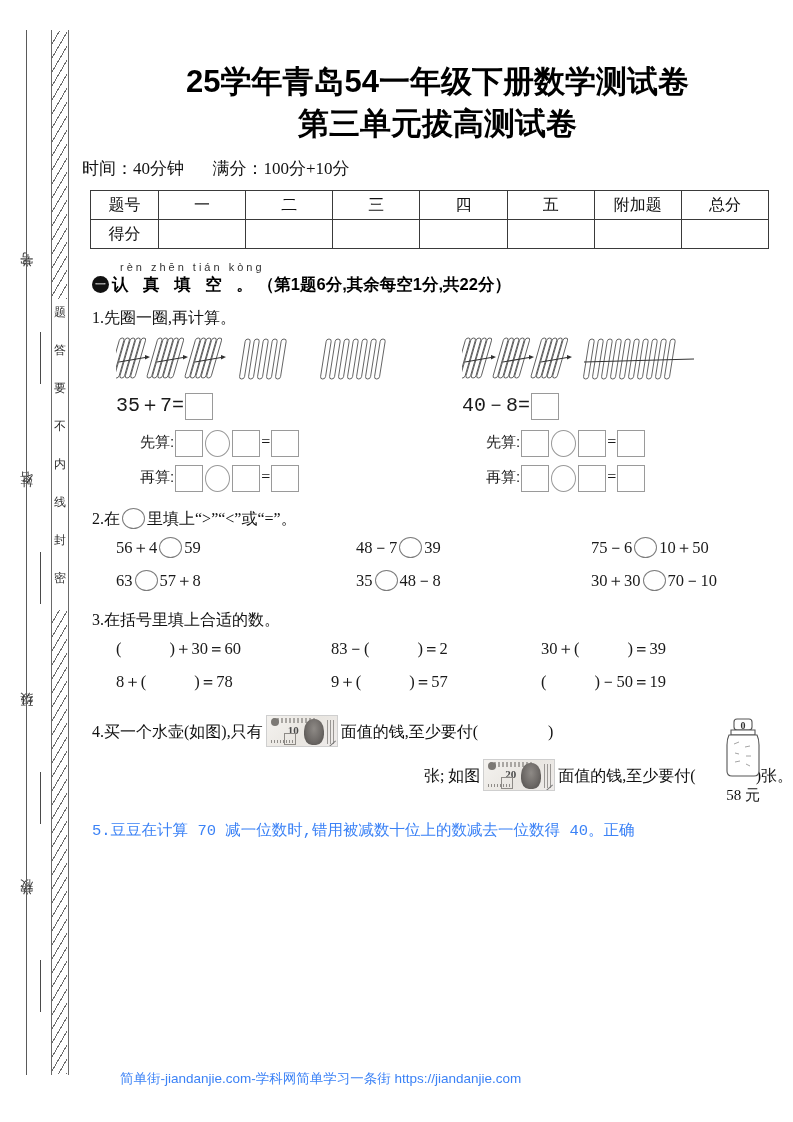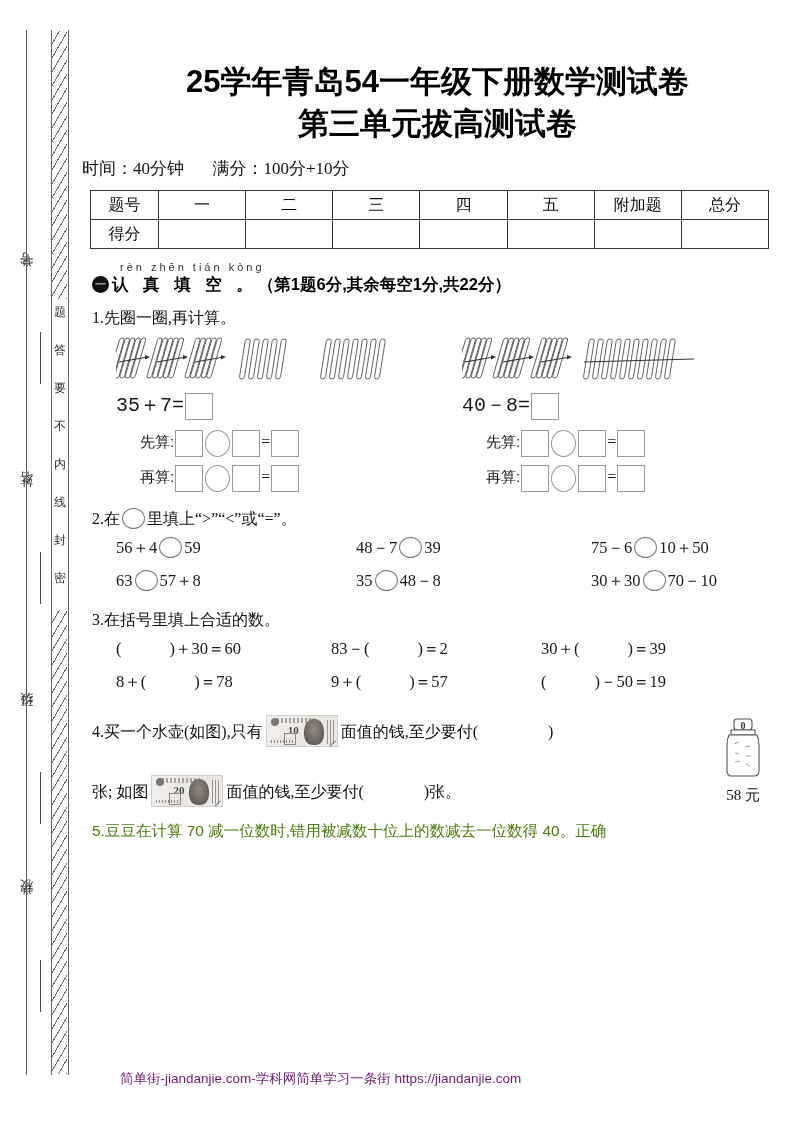--- a/index.html
+++ b/index.html
@@ -309,33 +309,33 @@
   }
   .kettle-price {
     margin-top: 3px;
     font-size: 15px;
     font-family: "Liberation Serif","DejaVu Serif",serif;
   }
 
   
   .q5 {
     margin: 14px 0 0 10px;
-    font-family: Liberation Sans, sans-serif;
+    font-family: Liberation Mono, monospace;
     font-size: 15.5px;
     line-height: 1.85;
-    color: #4d7c0f;
+    color: #3b82f6;
   }
 
   
   .footer {
     position: absolute;
     left: 120px; top: 1070px;
     font-family: "Liberation Sans","DejaVu Sans",sans-serif;
     font-size: 13.5px;
-    color: #701a75;
+    color: #3b82f6;
     white-space: nowrap;
   }
 </style>
 </head>
 <body>
 
 <div class="margin-col">
 
   <div class="vlabel" style="left:18px; top:272px;">学号</div>
   <div class="vline" style="top:332px; height:52px;"></div>
@@ -576,21 +576,21 @@
     <div><span>30＋(</span><span class="paren-gap"></span><span>)＝39</span></div>
     <div><span>8＋(</span><span class="paren-gap"></span><span>)＝78</span></div>
     <div><span>9＋(</span><span class="paren-gap"></span><span>)＝57</span></div>
     <div><span>(</span><span class="paren-gap"></span><span>)－50＝19</span></div>
   </div>
 
   <div class="q" style="margin-top:22px; position:relative; height:88px;">
     <div>
       <span>4.买一个水壶(如图),只有</span><span class="note"><span class="topbar"></span><span class="emblem"></span><span class="nv">10</span><span class="seal"></span><span class="head"></span><span class="stripes"></span><span class="serial"></span><span class="slash"></span></span><span>面值的钱,至少要付(</span><span class="paren-gap" style="width:70px;"></span><span>)</span>
     </div>
-    <div style="margin-top:28px;">
+    <div style="margin-top:12px;text-align:right;">
       <span>张; 如图</span><span class="note"><span class="topbar"></span><span class="emblem"></span><span class="nv">20</span><span class="seal"></span><span class="head"></span><span class="stripes"></span><span class="serial"></span><span class="slash"></span></span><span>面值的钱,至少要付(</span><span class="paren-gap" style="width:60px;"></span><span>)张。</span>
     </div>
 
     <div class="kettle-wrap">
       <svg width="44" height="62" viewBox="0 0 44 62">
         <g stroke="#555" fill="#fff" stroke-width="1.1">
           <rect x="13" y="2" width="18" height="11" rx="3"></rect>
           <path d="M10 13 h24 v5 h-24 z"></path>
           <path d="M8 18 q-2 4 -2 10 v26 q0 5 5 5 h22 q5 0 5 -5 v-26 q0 -6 -2 -10 z"></path>
         </g>

